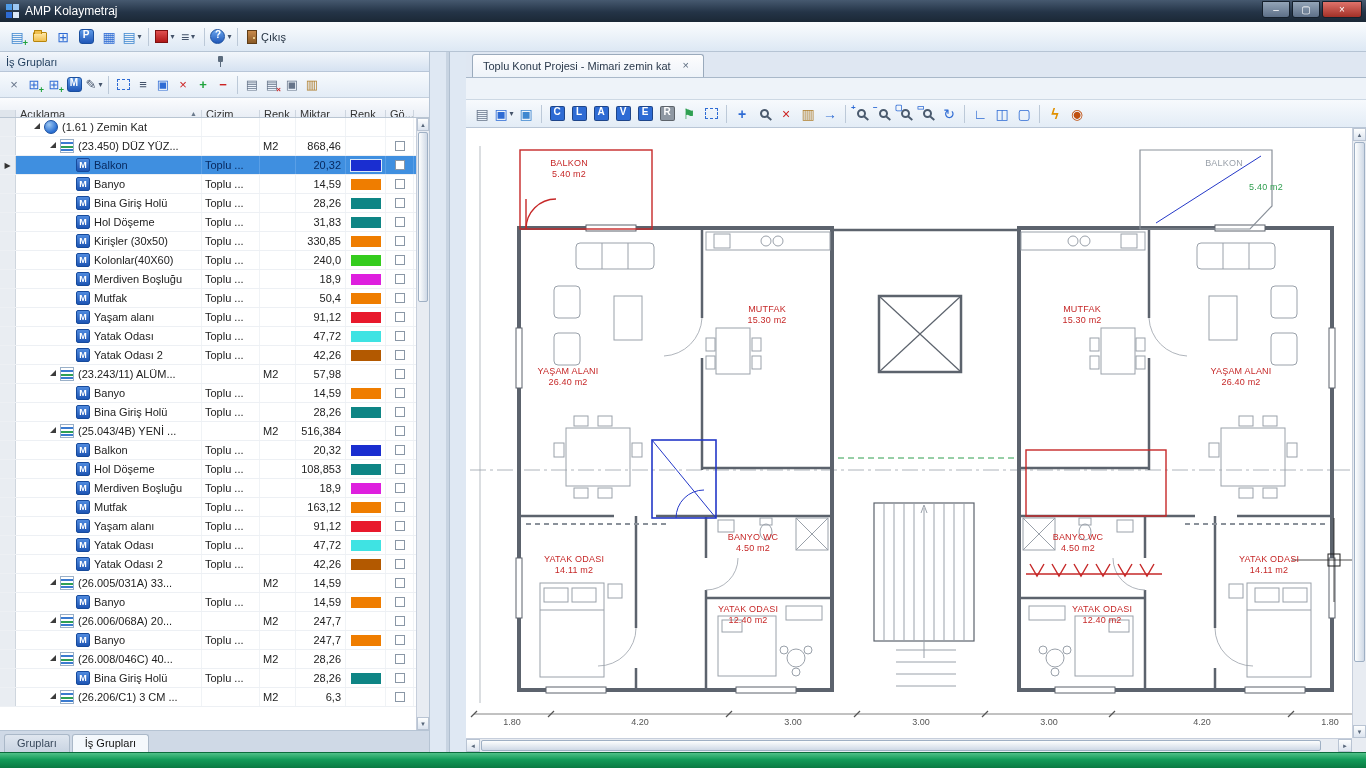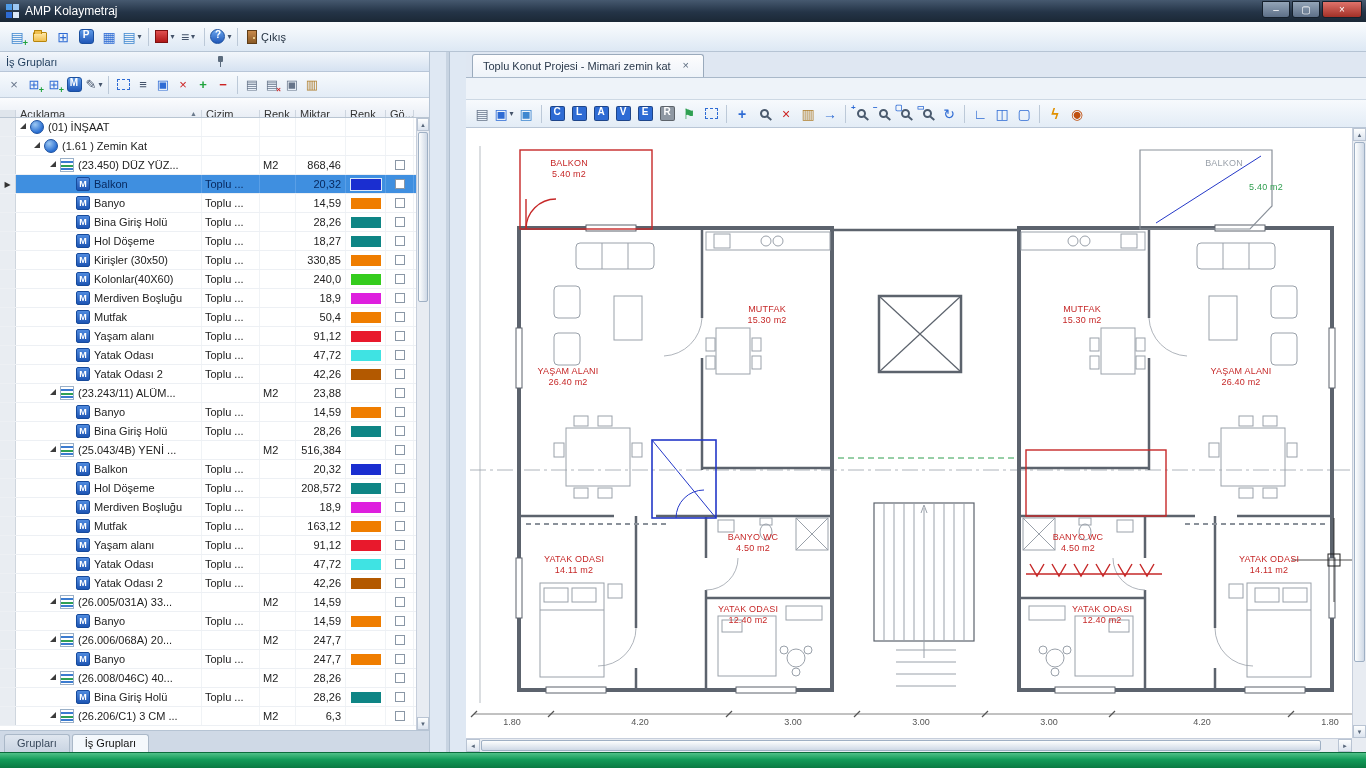--- a/index.html
+++ b/index.html
@@ -287,40 +287,20 @@
             <span>Renk</span>
           </div>
         <div class="hcell" style="width:28px">
             <span>Gö...</span>
           </div>
       </div>
 
       <div class="grid-body">
         <div class="grid-rows">
 
-            <div class="grid-row g">
-              <div class="cell ind">
-                <span class="sel-arrow">▶</span>
-              </div>
-              <div class="cell c-acik">
-                <span class="indent" style="width: 4px;"></span>
-                <span class="tree-arrow"></span>
-                <span class="row-icon"></span>
-                <span class="row-label">(01) İNŞAAT</span>
-              </div>
-              <div class="cell c-cizim"></div>
-              <div class="cell c-birim"></div>
-              <div class="cell c-miktar"></div>
-              <div class="cell c-renk">
-                <span class="swatch"></span>
-              </div>
-              <div class="cell c-gor">
-                <span class="chk"></span>
-              </div>
-            </div>
 
             <div class="grid-row g">
               <div class="cell ind">
                 <span class="sel-arrow">▶</span>
               </div>
               <div class="cell c-acik">
                 <span class="indent" style="width: 18px;"></span>
                 <span class="tree-arrow"></span>
                 <span class="row-icon"></span>
                 <span class="row-label">(1.61 ) Zemin Kat</span>
@@ -425,21 +405,21 @@
                 <span class="sel-arrow">▶</span>
               </div>
               <div class="cell c-acik">
                 <span class="indent" style="width: 58px;"></span>
                 <span class="tree-arrow"></span>
                 <span class="row-icon"><span>M</span></span>
                 <span class="row-label">Hol Döşeme</span>
               </div>
               <div class="cell c-cizim">Toplu ...</div>
               <div class="cell c-birim"></div>
-              <div class="cell c-miktar">18,27</div>
+              <div class="cell c-miktar">31,83</div>
               <div class="cell c-renk">
                 <span class="swatch" style="background: rgb(14, 133, 133);"></span>
               </div>
               <div class="cell c-gor">
                 <span class="chk"></span>
               </div>
             </div>
 
             <div class="grid-row m">
               <div class="cell ind">
@@ -593,21 +573,21 @@
                 <span class="sel-arrow">▶</span>
               </div>
               <div class="cell c-acik">
                 <span class="indent" style="width: 34px;"></span>
                 <span class="tree-arrow"></span>
                 <span class="row-icon"></span>
                 <span class="row-label">(23.243/11) ALÜM...</span>
               </div>
               <div class="cell c-cizim"></div>
               <div class="cell c-birim">M2</div>
-              <div class="cell c-miktar">23,88</div>
+              <div class="cell c-miktar">57,98</div>
               <div class="cell c-renk">
                 <span class="swatch"></span>
               </div>
               <div class="cell c-gor">
                 <span class="chk"></span>
               </div>
             </div>
 
             <div class="grid-row m">
               <div class="cell ind">
@@ -698,21 +678,21 @@
                 <span class="sel-arrow">▶</span>
               </div>
               <div class="cell c-acik">
                 <span class="indent" style="width: 58px;"></span>
                 <span class="tree-arrow"></span>
                 <span class="row-icon"><span>M</span></span>
                 <span class="row-label">Hol Döşeme</span>
               </div>
               <div class="cell c-cizim">Toplu ...</div>
               <div class="cell c-birim"></div>
-              <div class="cell c-miktar">208,572</div>
+              <div class="cell c-miktar">108,853</div>
               <div class="cell c-renk">
                 <span class="swatch" style="background: rgb(14, 133, 133);"></span>
               </div>
               <div class="cell c-gor">
                 <span class="chk"></span>
               </div>
             </div>
 
             <div class="grid-row m">
               <div class="cell ind">

